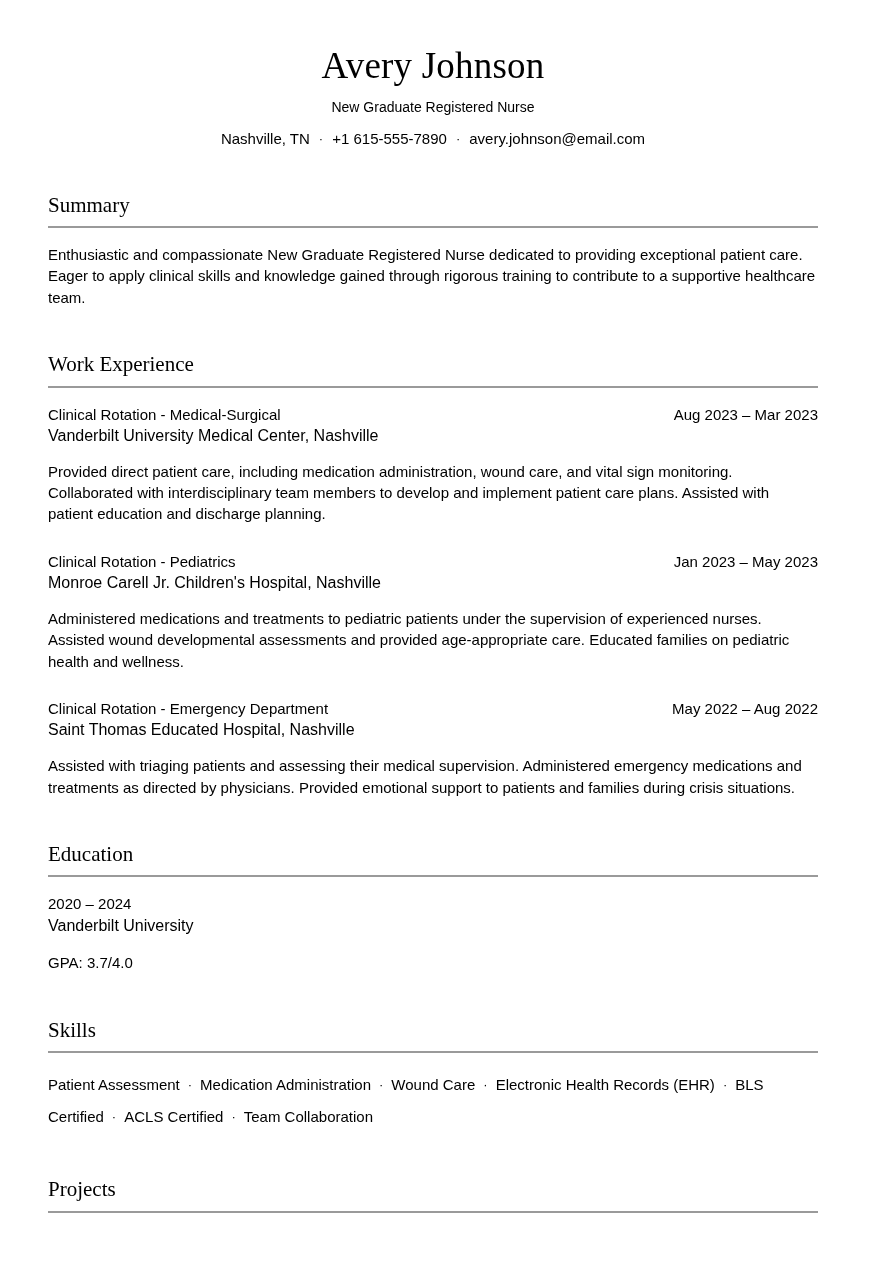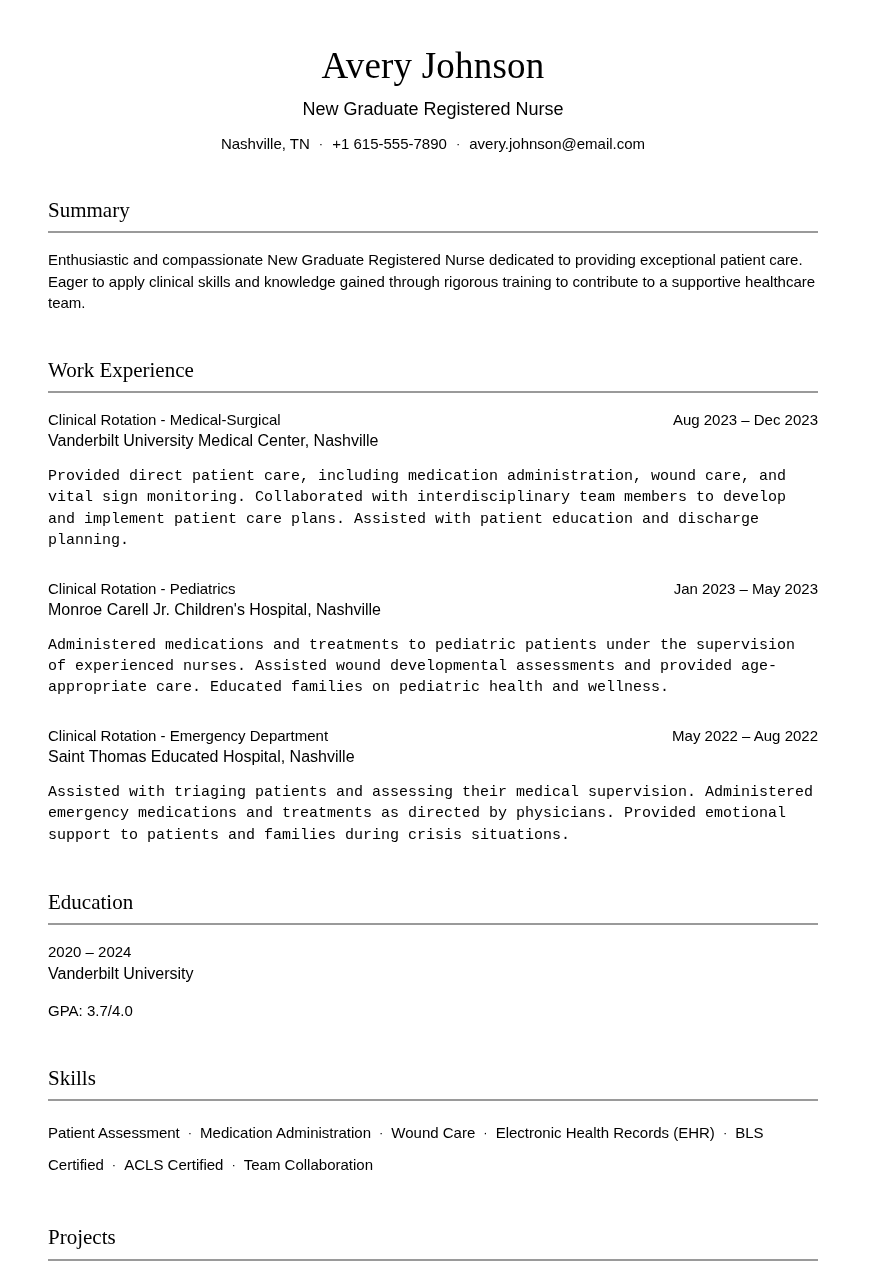--- a/index.html
+++ b/index.html
@@ -32,21 +32,21 @@
   }
   .full-name {
     font-family: "Liberation Serif", serif;
     font-size: 37px;
     font-weight: 400;
     letter-spacing: 0.2px;
     line-height: 1.18;
     margin: 0 0 10px 0;
   }
   .headline {
-    font-size: 18px;
+    font-size: 14px;
     font-weight: 400;
     line-height: 1.3;
     margin: 0 0 12px 0;
     color: #000;
   }
   .contact-line {
     font-size: 15px;
     line-height: 1.4;
     margin: 0;
     color: #000;
@@ -114,21 +114,20 @@
   }
   .entry-org {
     font-size: 16px;
     line-height: 1.42;
     margin: 0;
   }
   .entry-desc {
     font-size: 15px;
     line-height: 1.43;
     margin: 13px 0 0 0;
-    font-family: Liberation Mono, monospace;
   }
   .entry-note {
     font-size: 15px;
     line-height: 1.43;
     margin: 15px 0 0 0;
   }
 
   
   .skills-flow {
     font-size: 15px;
@@ -164,21 +163,21 @@
   </div>
 
   <div class="section">
     <h2 class="section-title">Work Experience</h2>
     <hr class="section-rule">
     <div class="section-body">
 
       <div class="entry">
         <div class="entry-head">
           <p class="entry-title">Clinical Rotation - Medical-Surgical</p>
-          <p class="entry-dates">Aug 2023 – Dec 2023</p>
+          <p class="entry-dates">Aug 2023 – Mar 2023</p>
         </div>
         <p class="entry-org">Vanderbilt University Medical Center, Nashville</p>
         <p class="entry-desc">Provided direct patient care, including medication administration, wound care, and vital sign monitoring. Collaborated with interdisciplinary team members to develop and implement patient care plans. Assisted with patient education and discharge planning.</p>
       </div>
 
       <div class="entry">
         <div class="entry-head">
           <p class="entry-title">Clinical Rotation - Pediatrics</p>
           <p class="entry-dates">Jan 2023 – May 2023</p>
         </div>

